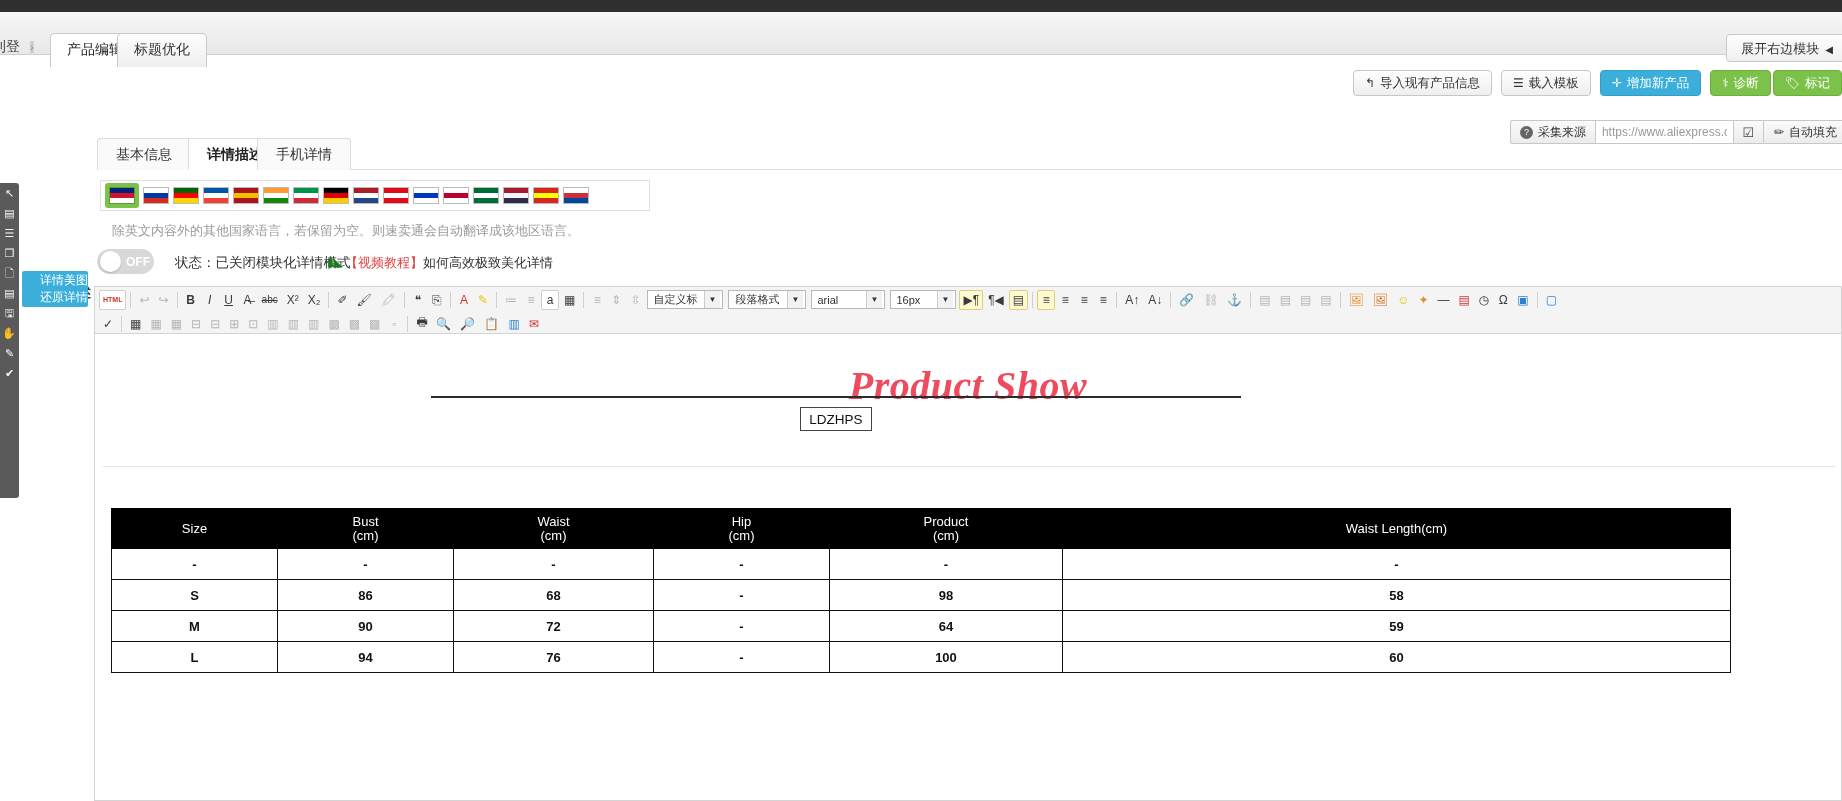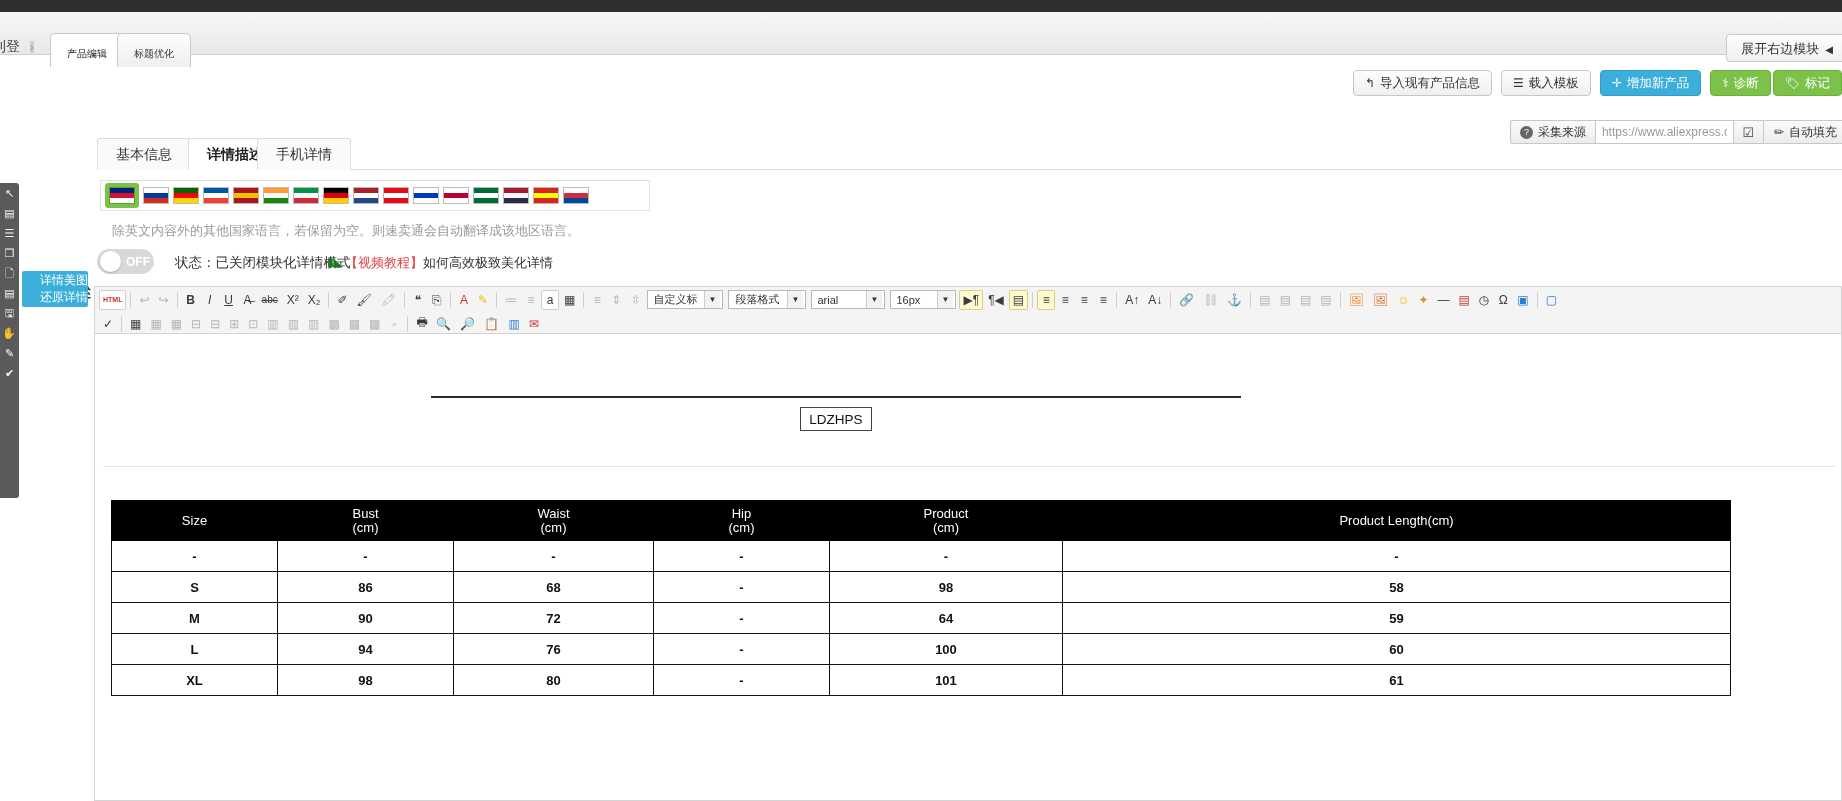--- a/index.html
+++ b/index.html
@@ -18,23 +18,23 @@
   .tabstrip {
     position:absolute; left:0; top:12px; width:1842px; height:43px;
     background:linear-gradient(#f7f7f7,#e8e8e8);
     border-bottom:1px solid #cfcfcf;
   }
   .crumb {
     position:absolute; left:-8px; top:26px; font-size:14px; color:#444; white-space:nowrap;
   }
   .crumb .sep { color:#888; margin-left:6px; font-size:11px; }
   .apptab {
-    position:absolute; top:21px; height:34px; padding:13px 16px 0 16px;
+    position:absolute; top:21px; height:34px; padding:7px 16px 0 16px;
     border:1px solid #c9c9c9; border-bottom:none;
-    border-radius:5px 5px 0 0; font-size:10px; color:#333;
+    border-radius:5px 5px 0 0; font-size:14px; color:#333;
     background:linear-gradient(#fdfdfd,#efefef);
   }
   .apptab.active { background:#fff; color:#222; }
   #tab-product-edit { left:50px; }
   #tab-title-opt   { left:117px; }
 
   .expand-btn {
     position:absolute; right:-6px; top:22px; height:28px;
     padding:5px 14px; font-size:13px; color:#333;
     background:linear-gradient(#fdfdfd,#f0f0f0);
@@ -168,21 +168,21 @@
     position:absolute; left:0; top:28px; width:100%; text-align:center;
     font-family:"Liberation Serif", serif; font-style:italic; font-weight:bold;
     font-size:40px; color:#ef4b5f; letter-spacing:.5px;
   }
   .rule { position:absolute; left:336px; top:62px; width:810px; height:0; border-top:2px solid #2b2b2b; }
   .skubox {
     position:absolute; left:705px; top:73px; width:72px; height:24px;
     border:1px solid #444; display:flex; align-items:center; justify-content:center;
     font-size:13.5px; color:#111; font-family:"Liberation Sans",sans-serif;
   }
-  .tablewrap { position:absolute; left:8px; top:132px; width:1732px; border-top:1px solid #e3e3e3; padding-top:4px; }
+  .tablewrap { position:absolute; left:8px; top:132px; width:1732px; border-top:1px solid #e3e3e3; padding-top:12px; }
 
   table.sizetbl { border-collapse:collapse; width:1620px; margin-left:8px; margin-top:29px; table-layout:fixed; }
   table.sizetbl th {
     background:#000; color:#fff; font-size:13px; font-weight:normal;
     height:40px; border:1px solid #000; text-align:center; line-height:14px;
   }
   table.sizetbl td {
     height:31px; border:1px solid #111; text-align:center;
     font-size:13px; font-weight:bold; color:#111; background:#fff;
   }
@@ -449,20 +449,21 @@
       <div class="ti">🖶</div>
       <div class="ti">🔍</div>
       <div class="ti">🔎</div>
       <div class="ti">📋</div>
       <div class="ti" style="color: rgb(47, 127, 208);">▥</div>
       <div class="ti" style="color: rgb(204, 51, 51);">✉</div>
     </div>
 </div>
 
 <div class="canvas">
+  <div class="ptitle">Product Show</div>
   <div class="rule"></div>
   <div class="skubox">
     <span>LDZHPS</span>
   </div>
   <div class="tablewrap">
     <table class="sizetbl" id="sizetbl">
         <thead>
           <tr>
             <th class="col0">
               <div>Size</div>
@@ -477,21 +478,21 @@
             </th>
             <th class="col3">
               <div>Hip</div>
               <div>(cm)</div>
             </th>
             <th class="col4">
               <div>Product</div>
               <div>(cm)</div>
             </th>
             <th class="col5">
-              <div>Product Length(cm)</div>
+              <div>Waist Length(cm)</div>
             </th>
           </tr>
         </thead>
         <tbody>
           <tr>
             <td class="col0">-</td>
             <td class="col1">-</td>
             <td class="col2">-</td>
             <td class="col3">-</td>
             <td class="col4">-</td>
@@ -514,24 +515,16 @@
             <td class="col5">59</td>
           </tr>
           <tr>
             <td class="col0">L</td>
             <td class="col1">94</td>
             <td class="col2">76</td>
             <td class="col3">-</td>
             <td class="col4">100</td>
             <td class="col5">60</td>
           </tr>
-          <tr>
-            <td class="col0">XL</td>
-            <td class="col1">98</td>
-            <td class="col2">80</td>
-            <td class="col3">-</td>
-            <td class="col4">101</td>
-            <td class="col5">61</td>
-          </tr>
         </tbody>
       </table>
   </div>
 </div>
 
 </body></html>

